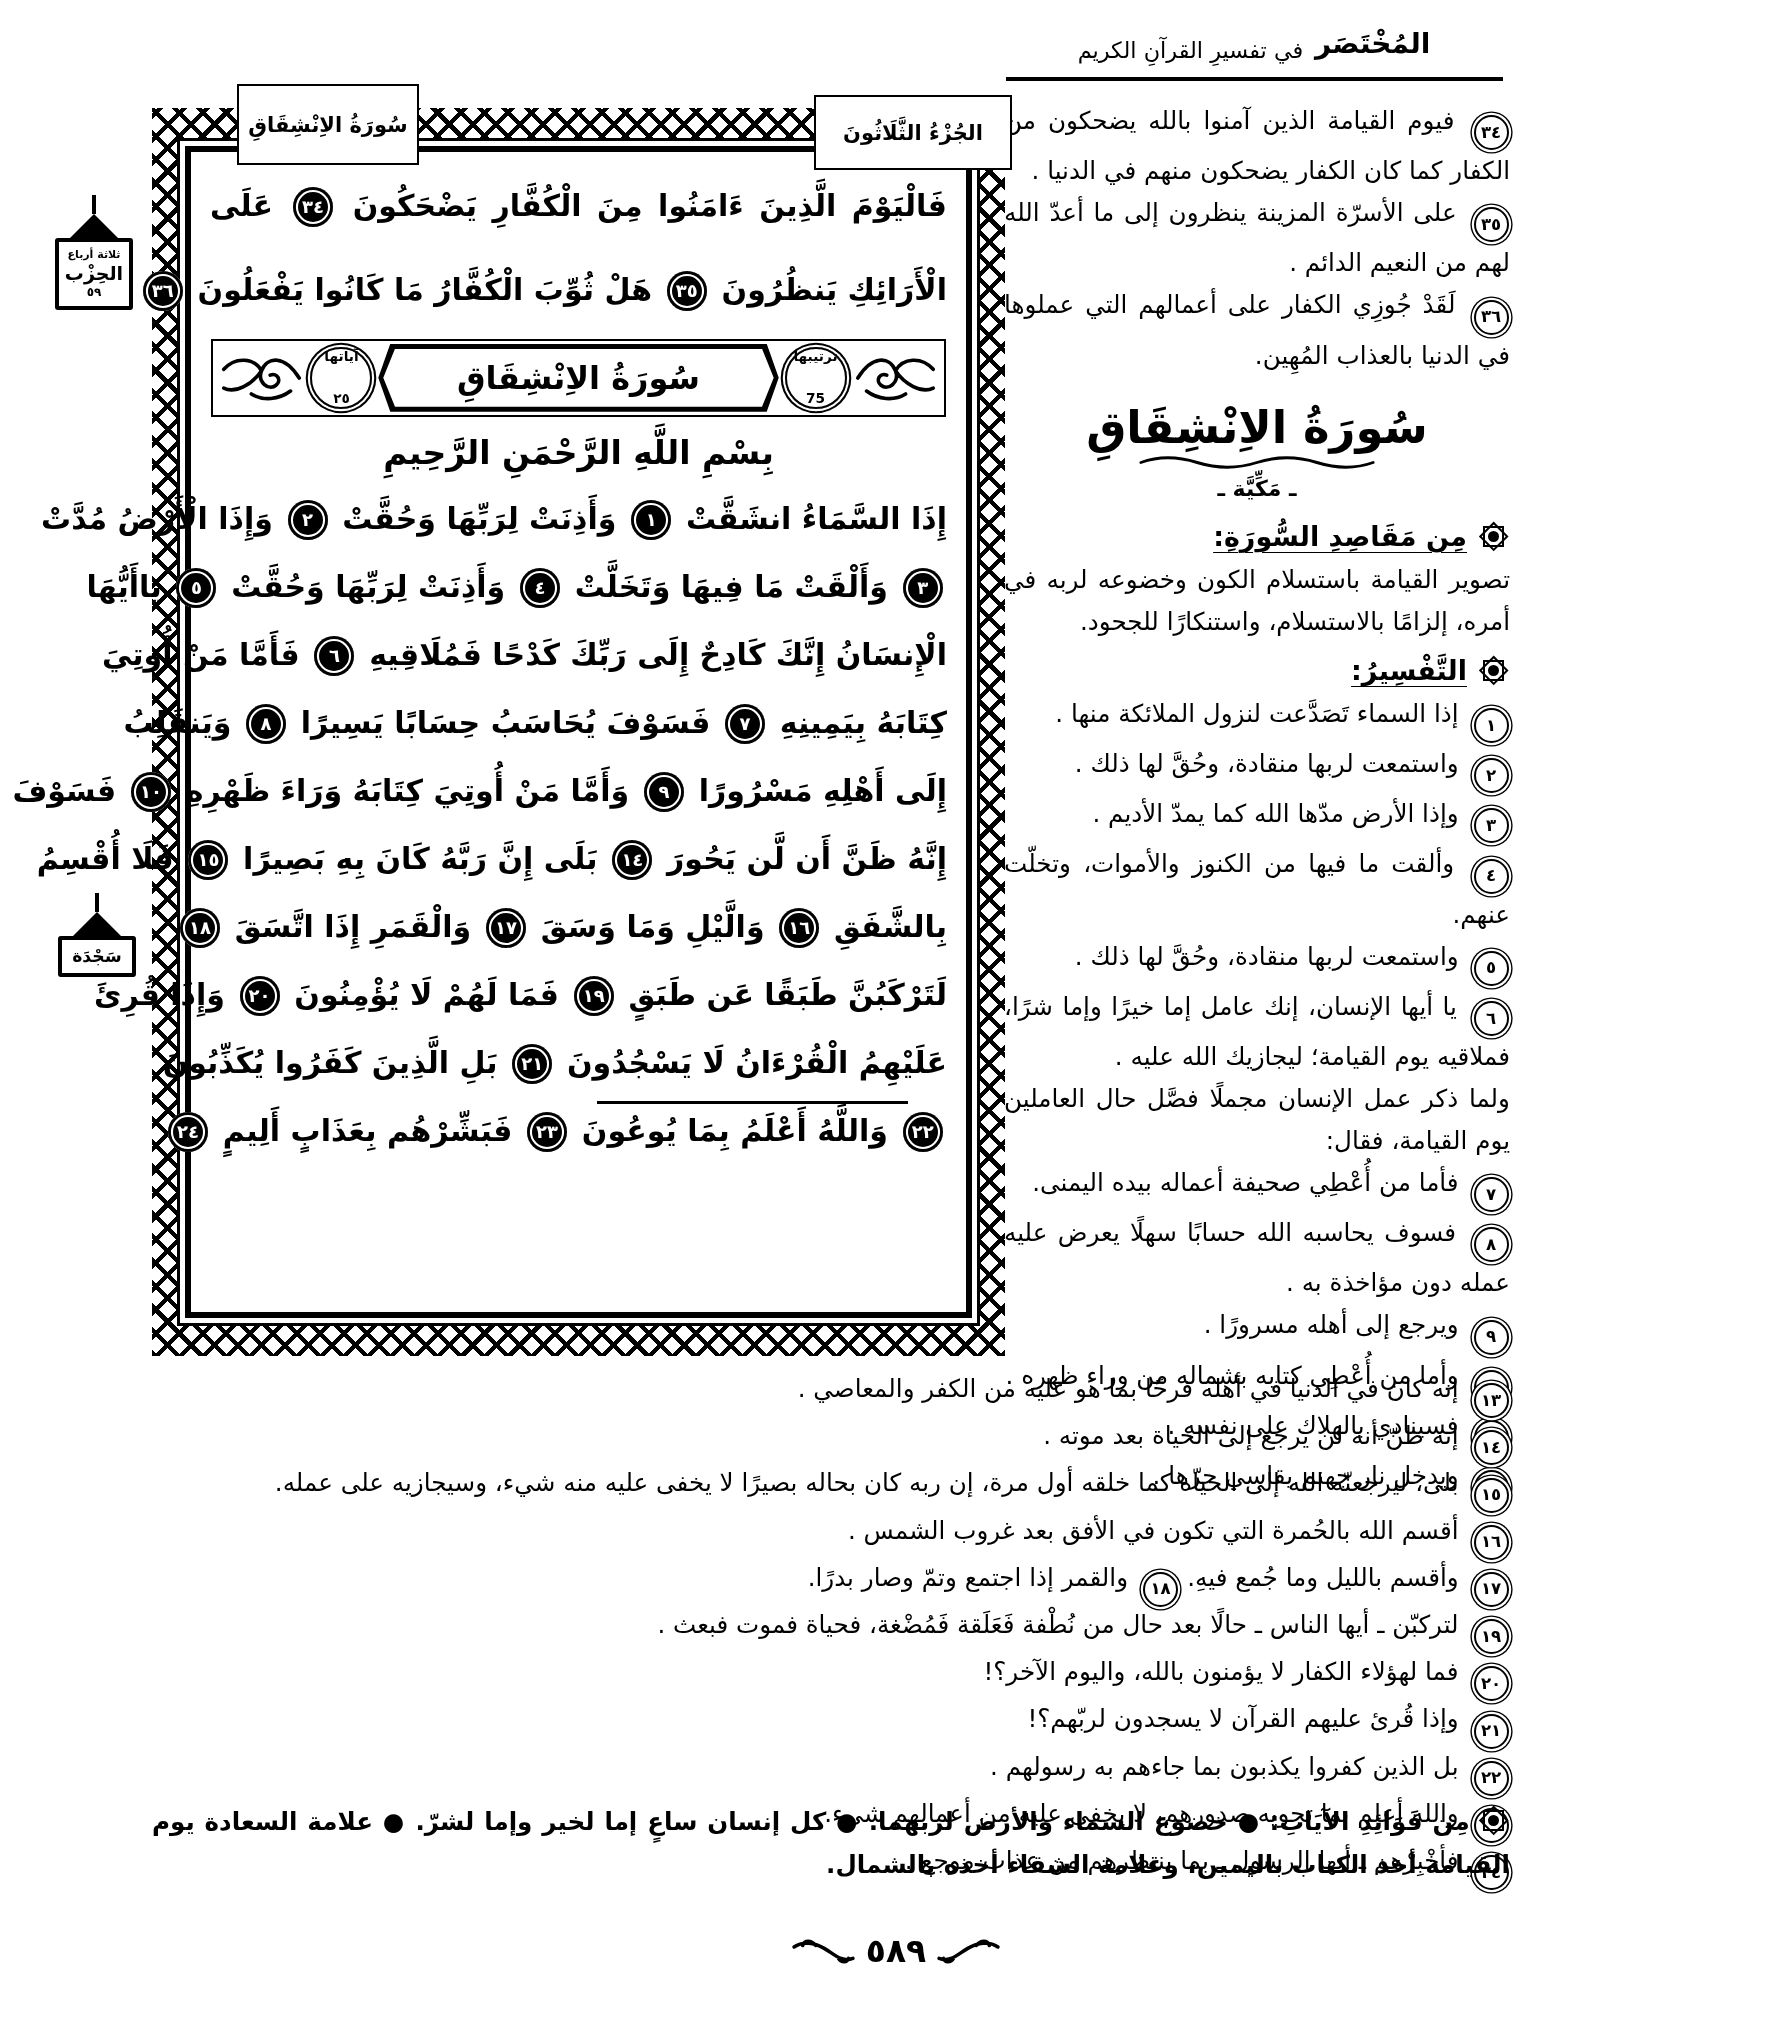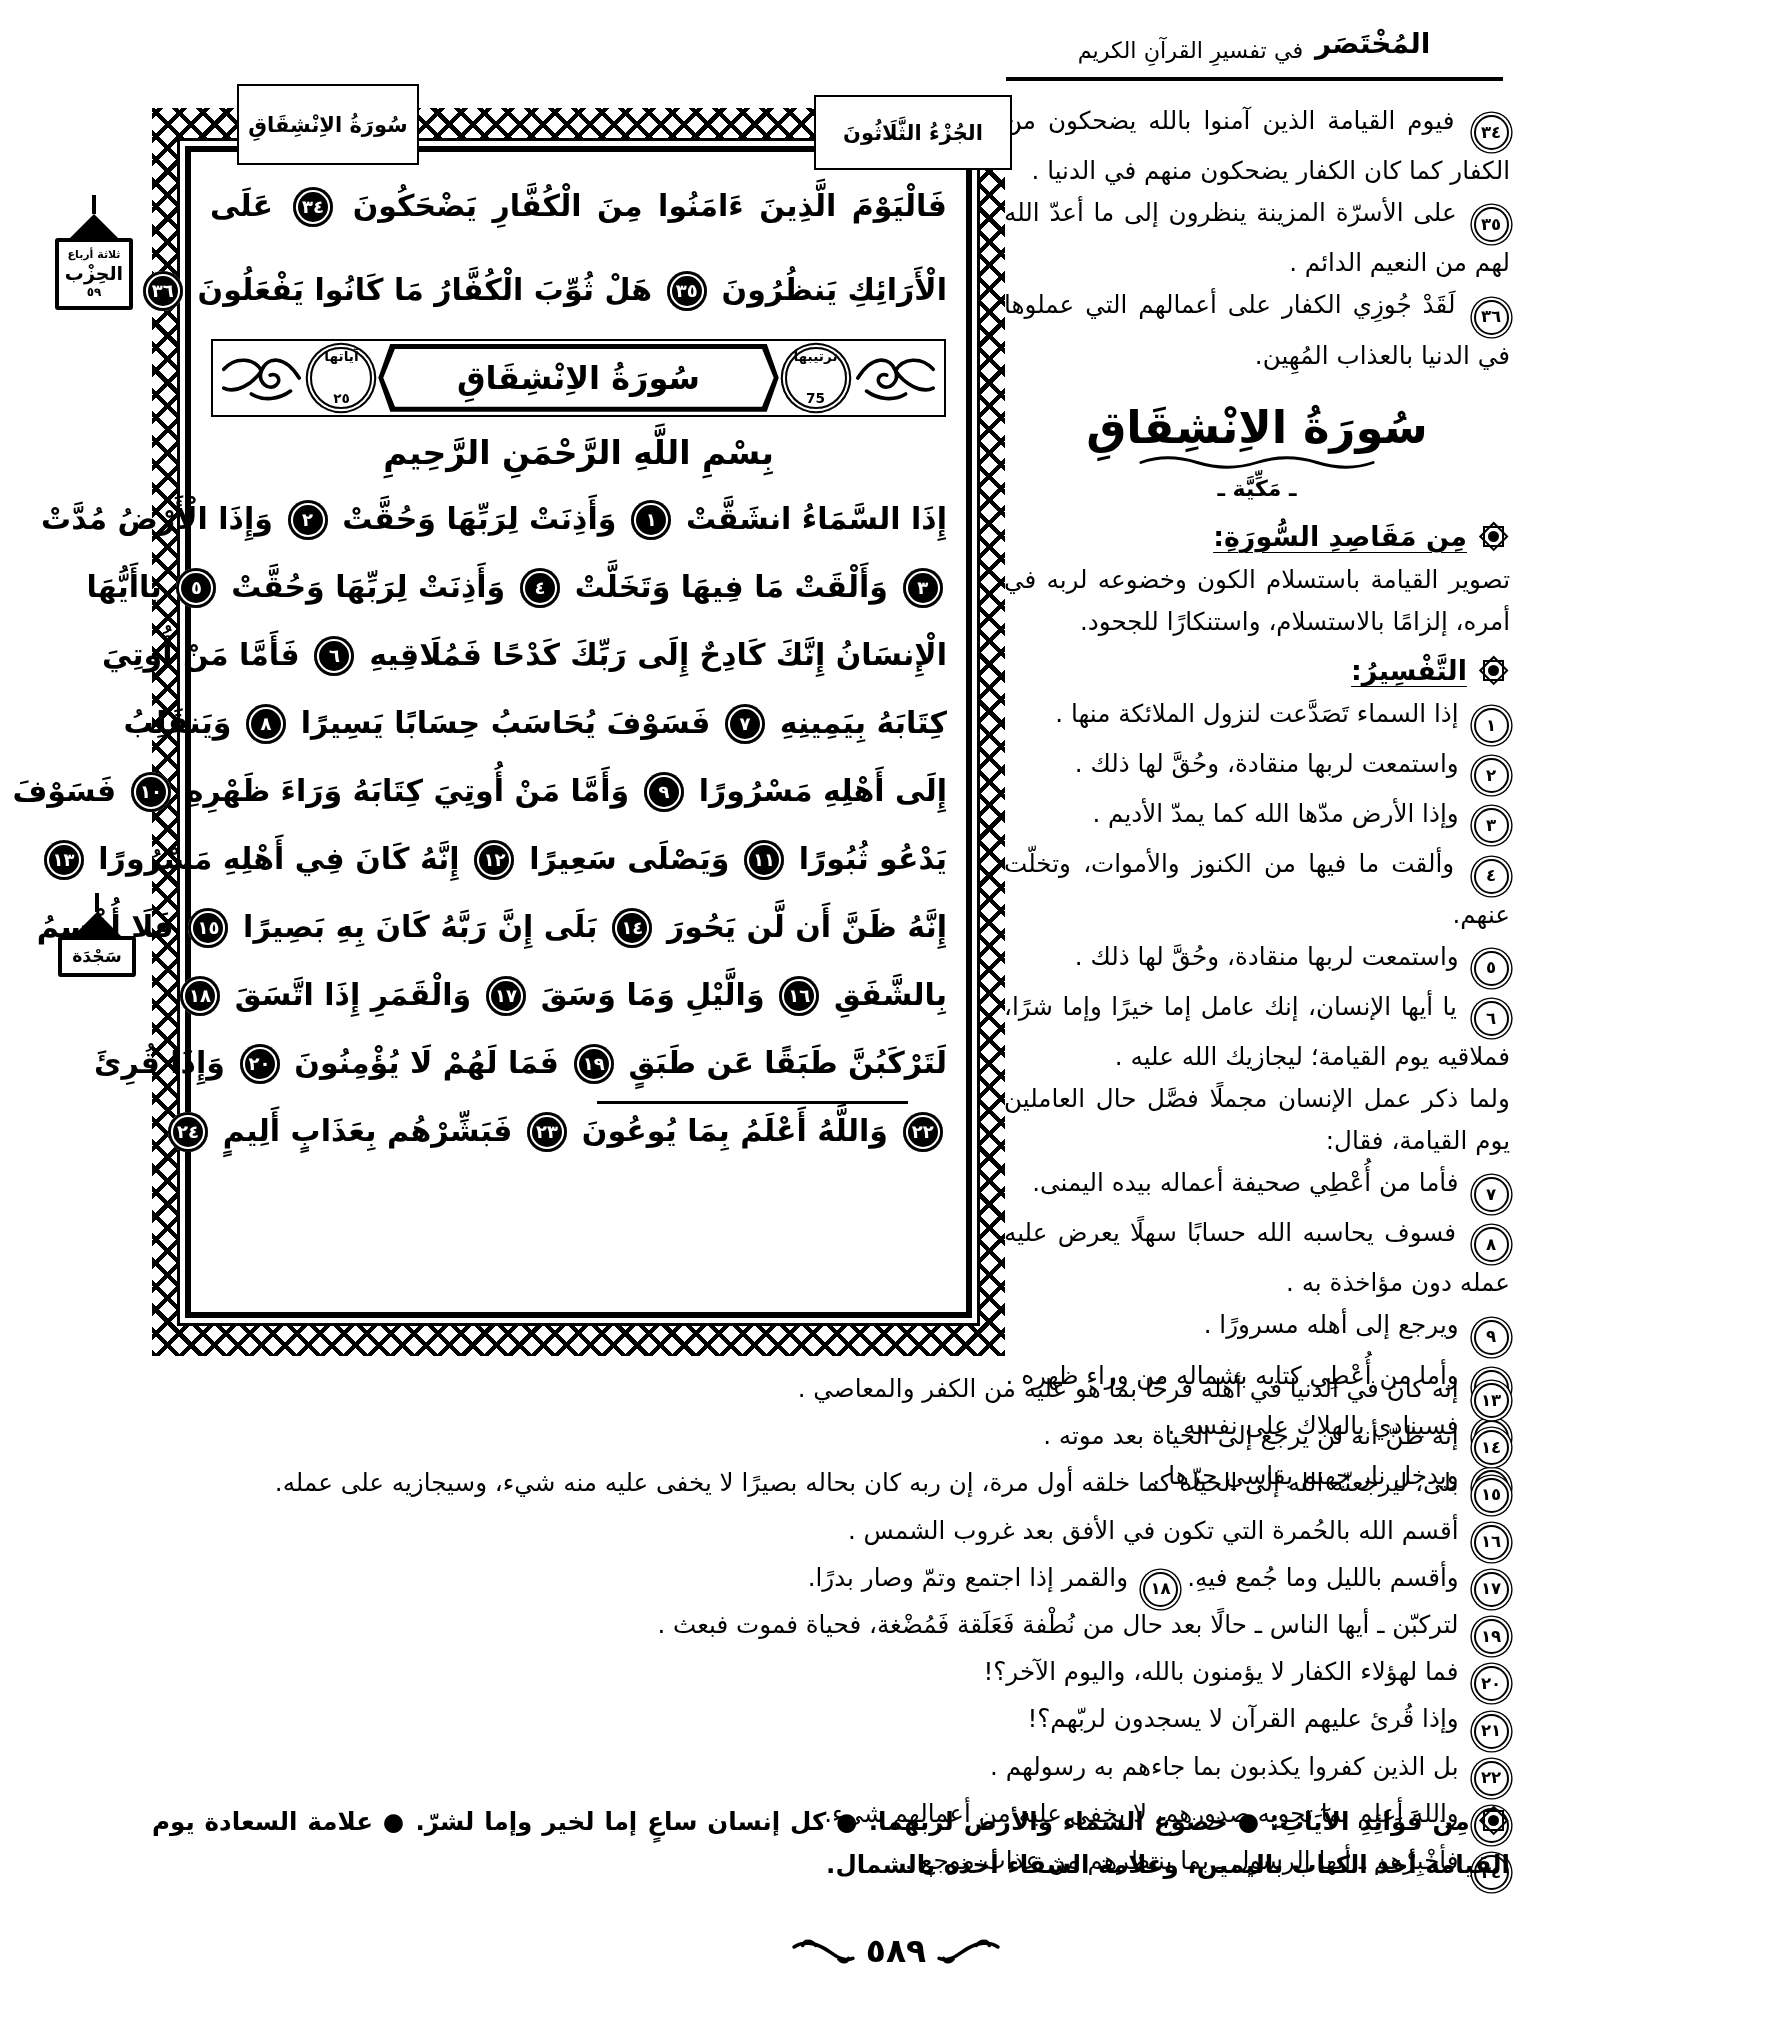--- a/index.html
+++ b/index.html
@@ -194,24 +194,24 @@
 
     <div class="bismillah">بِسْمِ اللَّهِ الرَّحْمَنِ الرَّحِيمِ</div>
 
     <div id="mushaf-lines" class="qlines" style="position:relative">
       <div class="sajdah-overline" style="top:616px; right:39px; width:311px;"></div>
     <div class="qline"> إِذَا السَّمَاءُ انشَقَّتْ <span class="med-q">١</span> وَأَذِنَتْ لِرَبِّهَا وَحُقَّتْ <span class="med-q">٢</span> وَإِذَا الْأَرْضُ مُدَّتْ </div>
         <div class="qline"><span class="med-q">٣</span> وَأَلْقَتْ مَا فِيهَا وَتَخَلَّتْ <span class="med-q">٤</span> وَأَذِنَتْ لِرَبِّهَا وَحُقَّتْ <span class="med-q">٥</span> يَاأَيُّهَا </div>
         <div class="qline"> الْإِنسَانُ إِنَّكَ كَادِحٌ إِلَى رَبِّكَ كَدْحًا فَمُلَاقِيهِ <span class="med-q">٦</span> فَأَمَّا مَنْ أُوتِيَ </div>
         <div class="qline"> كِتَابَهُ بِيَمِينِهِ <span class="med-q">٧</span> فَسَوْفَ يُحَاسَبُ حِسَابًا يَسِيرًا <span class="med-q">٨</span> وَيَنقَلِبُ </div>
         <div class="qline"> إِلَى أَهْلِهِ مَسْرُورًا <span class="med-q">٩</span> وَأَمَّا مَنْ أُوتِيَ كِتَابَهُ وَرَاءَ ظَهْرِهِ <span class="med-q">١٠</span> فَسَوْفَ </div>
-        <div class="qline"> يَدْعُو ثُبُورًا <span class="med-q">١١</span> وَيَصْلَى سَعِيرًا <span class="med-q">١٢</span> إِنَّهُ كَانَ فِي أَهْلِهِ مَسْرُورًا <span class="med-q">١٣</span></div>
         <div class="qline"> إِنَّهُ ظَنَّ أَن لَّن يَحُورَ <span class="med-q">١٤</span> بَلَى إِنَّ رَبَّهُ كَانَ بِهِ بَصِيرًا <span class="med-q">١٥</span> فَلَا أُقْسِمُ </div>
         <div class="qline"> بِالشَّفَقِ <span class="med-q">١٦</span> وَالَّيْلِ وَمَا وَسَقَ <span class="med-q">١٧</span> وَالْقَمَرِ إِذَا اتَّسَقَ <span class="med-q">١٨</span></div>
         <div class="qline"> لَتَرْكَبُنَّ طَبَقًا عَن طَبَقٍ <span class="med-q">١٩</span> فَمَا لَهُمْ لَا يُؤْمِنُونَ <span class="med-q">٢٠</span> وَإِذَا قُرِئَ </div>
+        <div class="qline"> عَلَيْهِمُ الْقُرْءَانُ لَا يَسْجُدُونَ <span class="med-q">٢١</span> بَلِ الَّذِينَ كَفَرُوا يُكَذِّبُونَ </div>
         <div class="qline"><span class="med-q">٢٢</span> وَاللَّهُ أَعْلَمُ بِمَا يُوعُونَ <span class="med-q">٢٣</span> فَبَشِّرْهُم بِعَذَابٍ أَلِيمٍ <span class="med-q">٢٤</span></div>
       </div>
 
   </div>
 </div>
 
 <div class="corner-label" style="left:237px; top:84px; width:182px; height:81px;">سُورَةُ الاِنْشِقَاقِ</div>
 <div class="corner-label" style="left:814px; top:95px; width:198px; height:75px;">الجُزْءُ الثَّلَاثُونَ</div>
 
 <div class="marker" style="left:55px; top:195px;">

